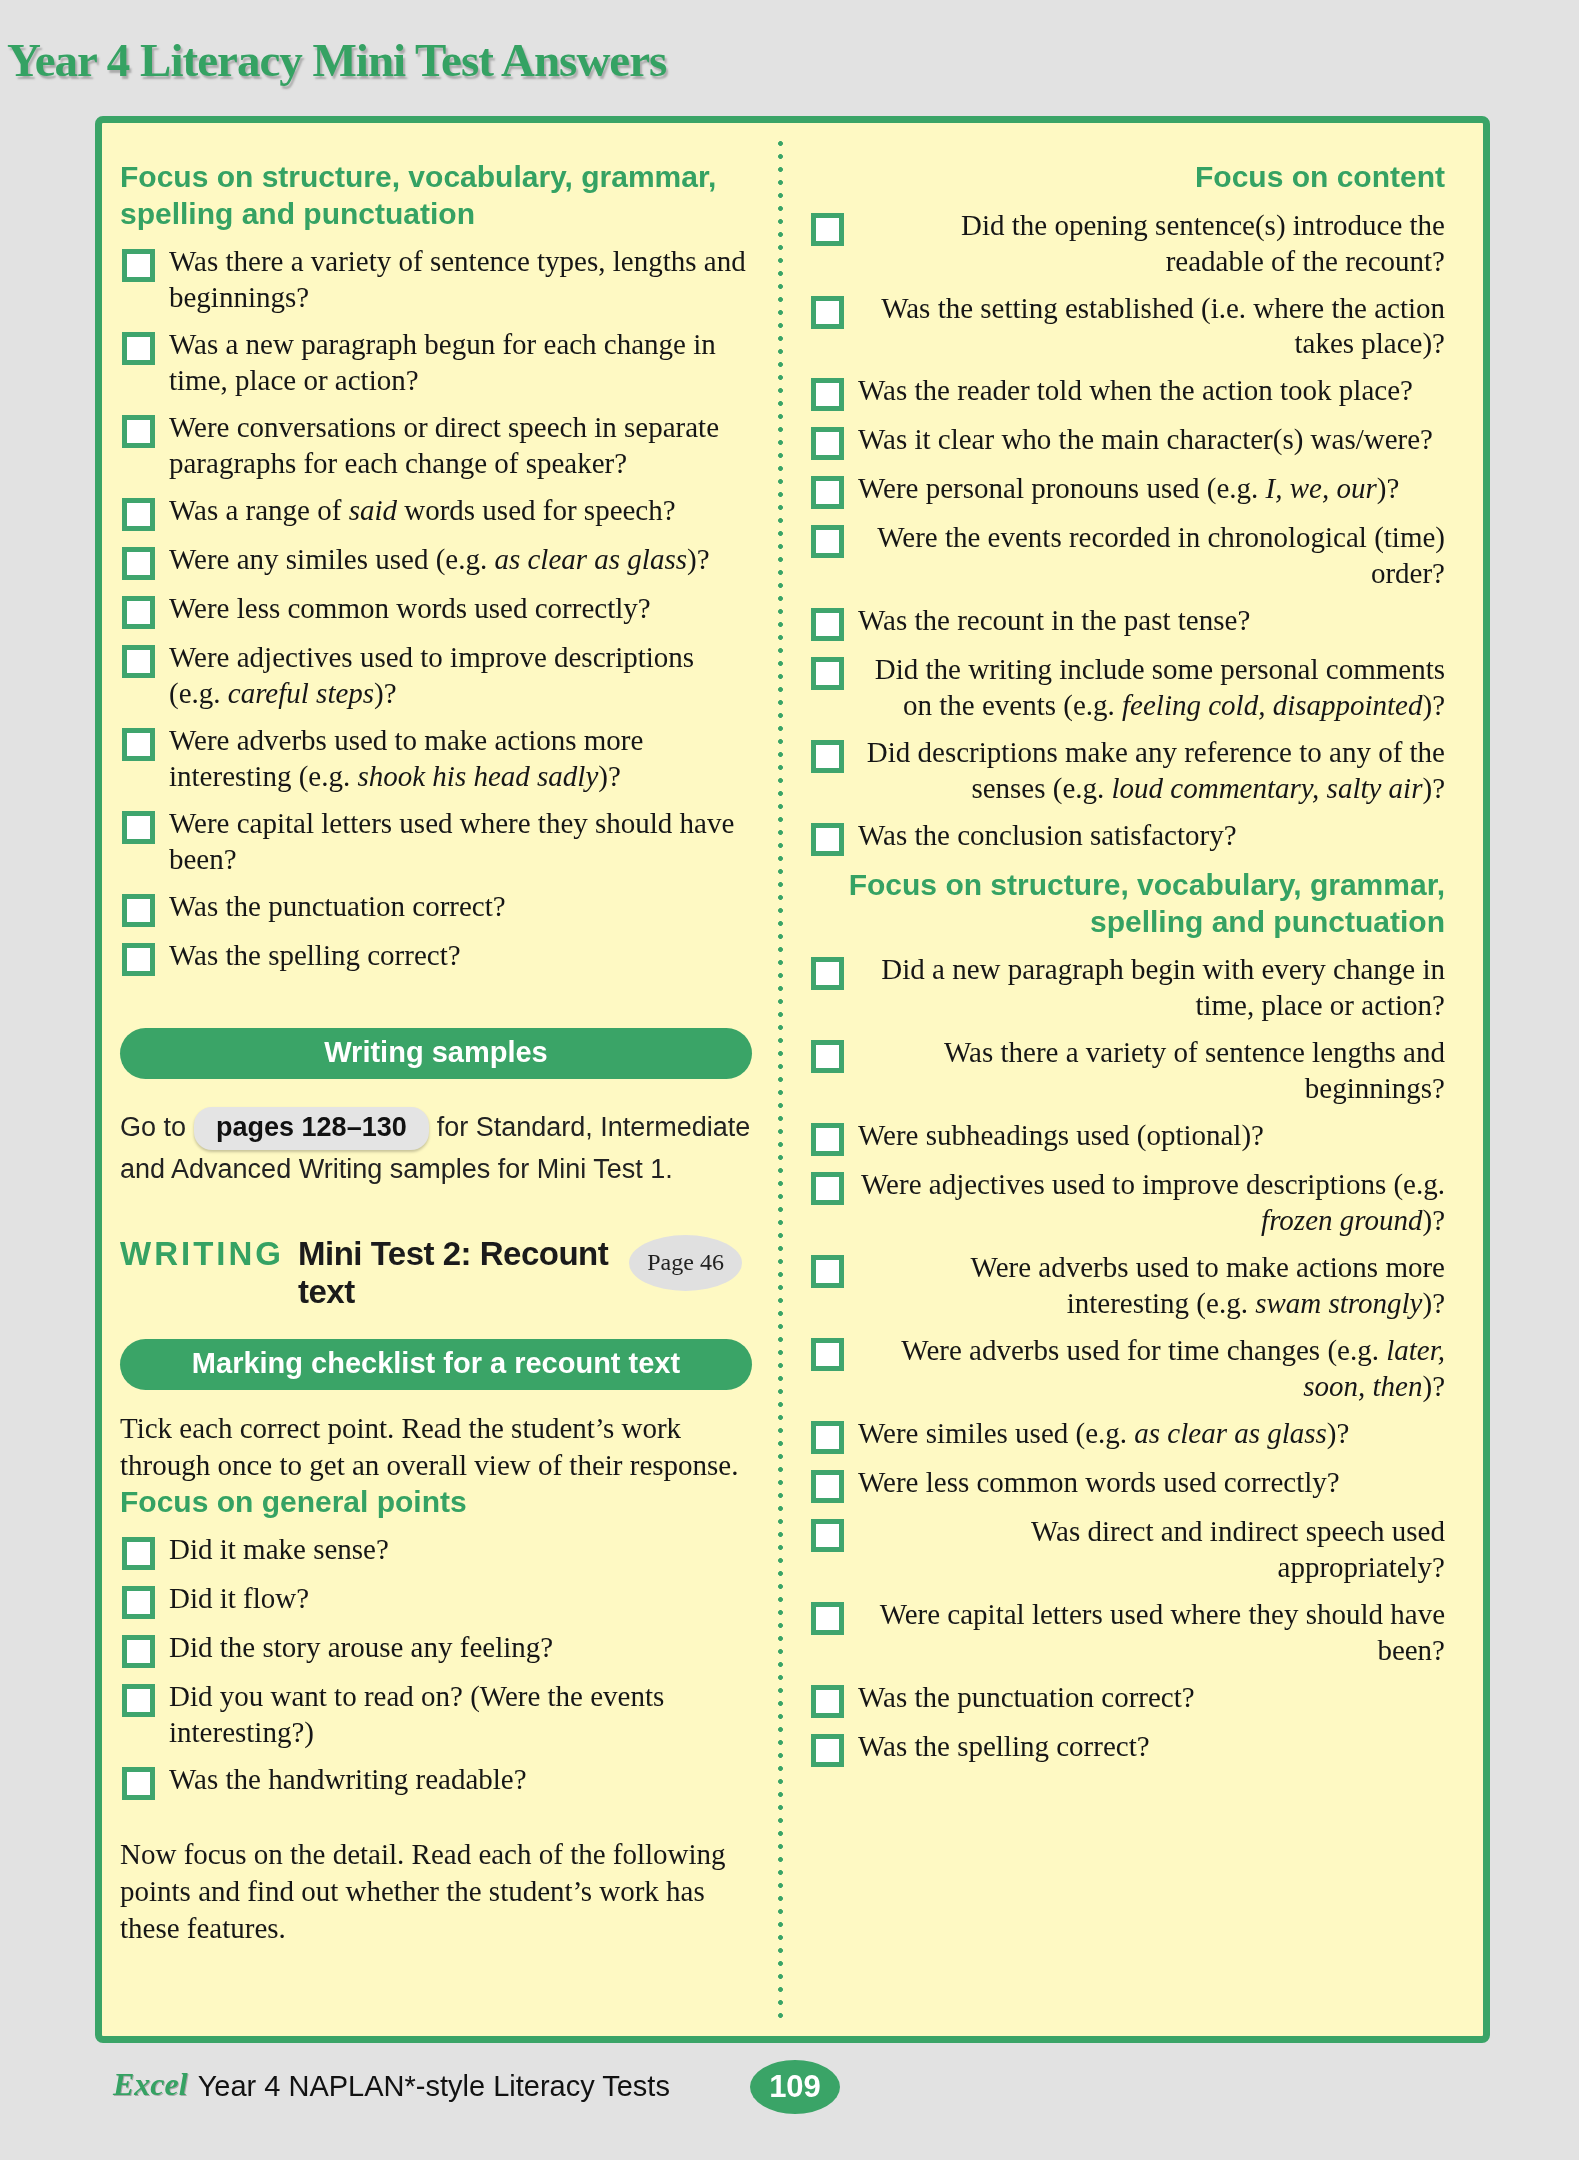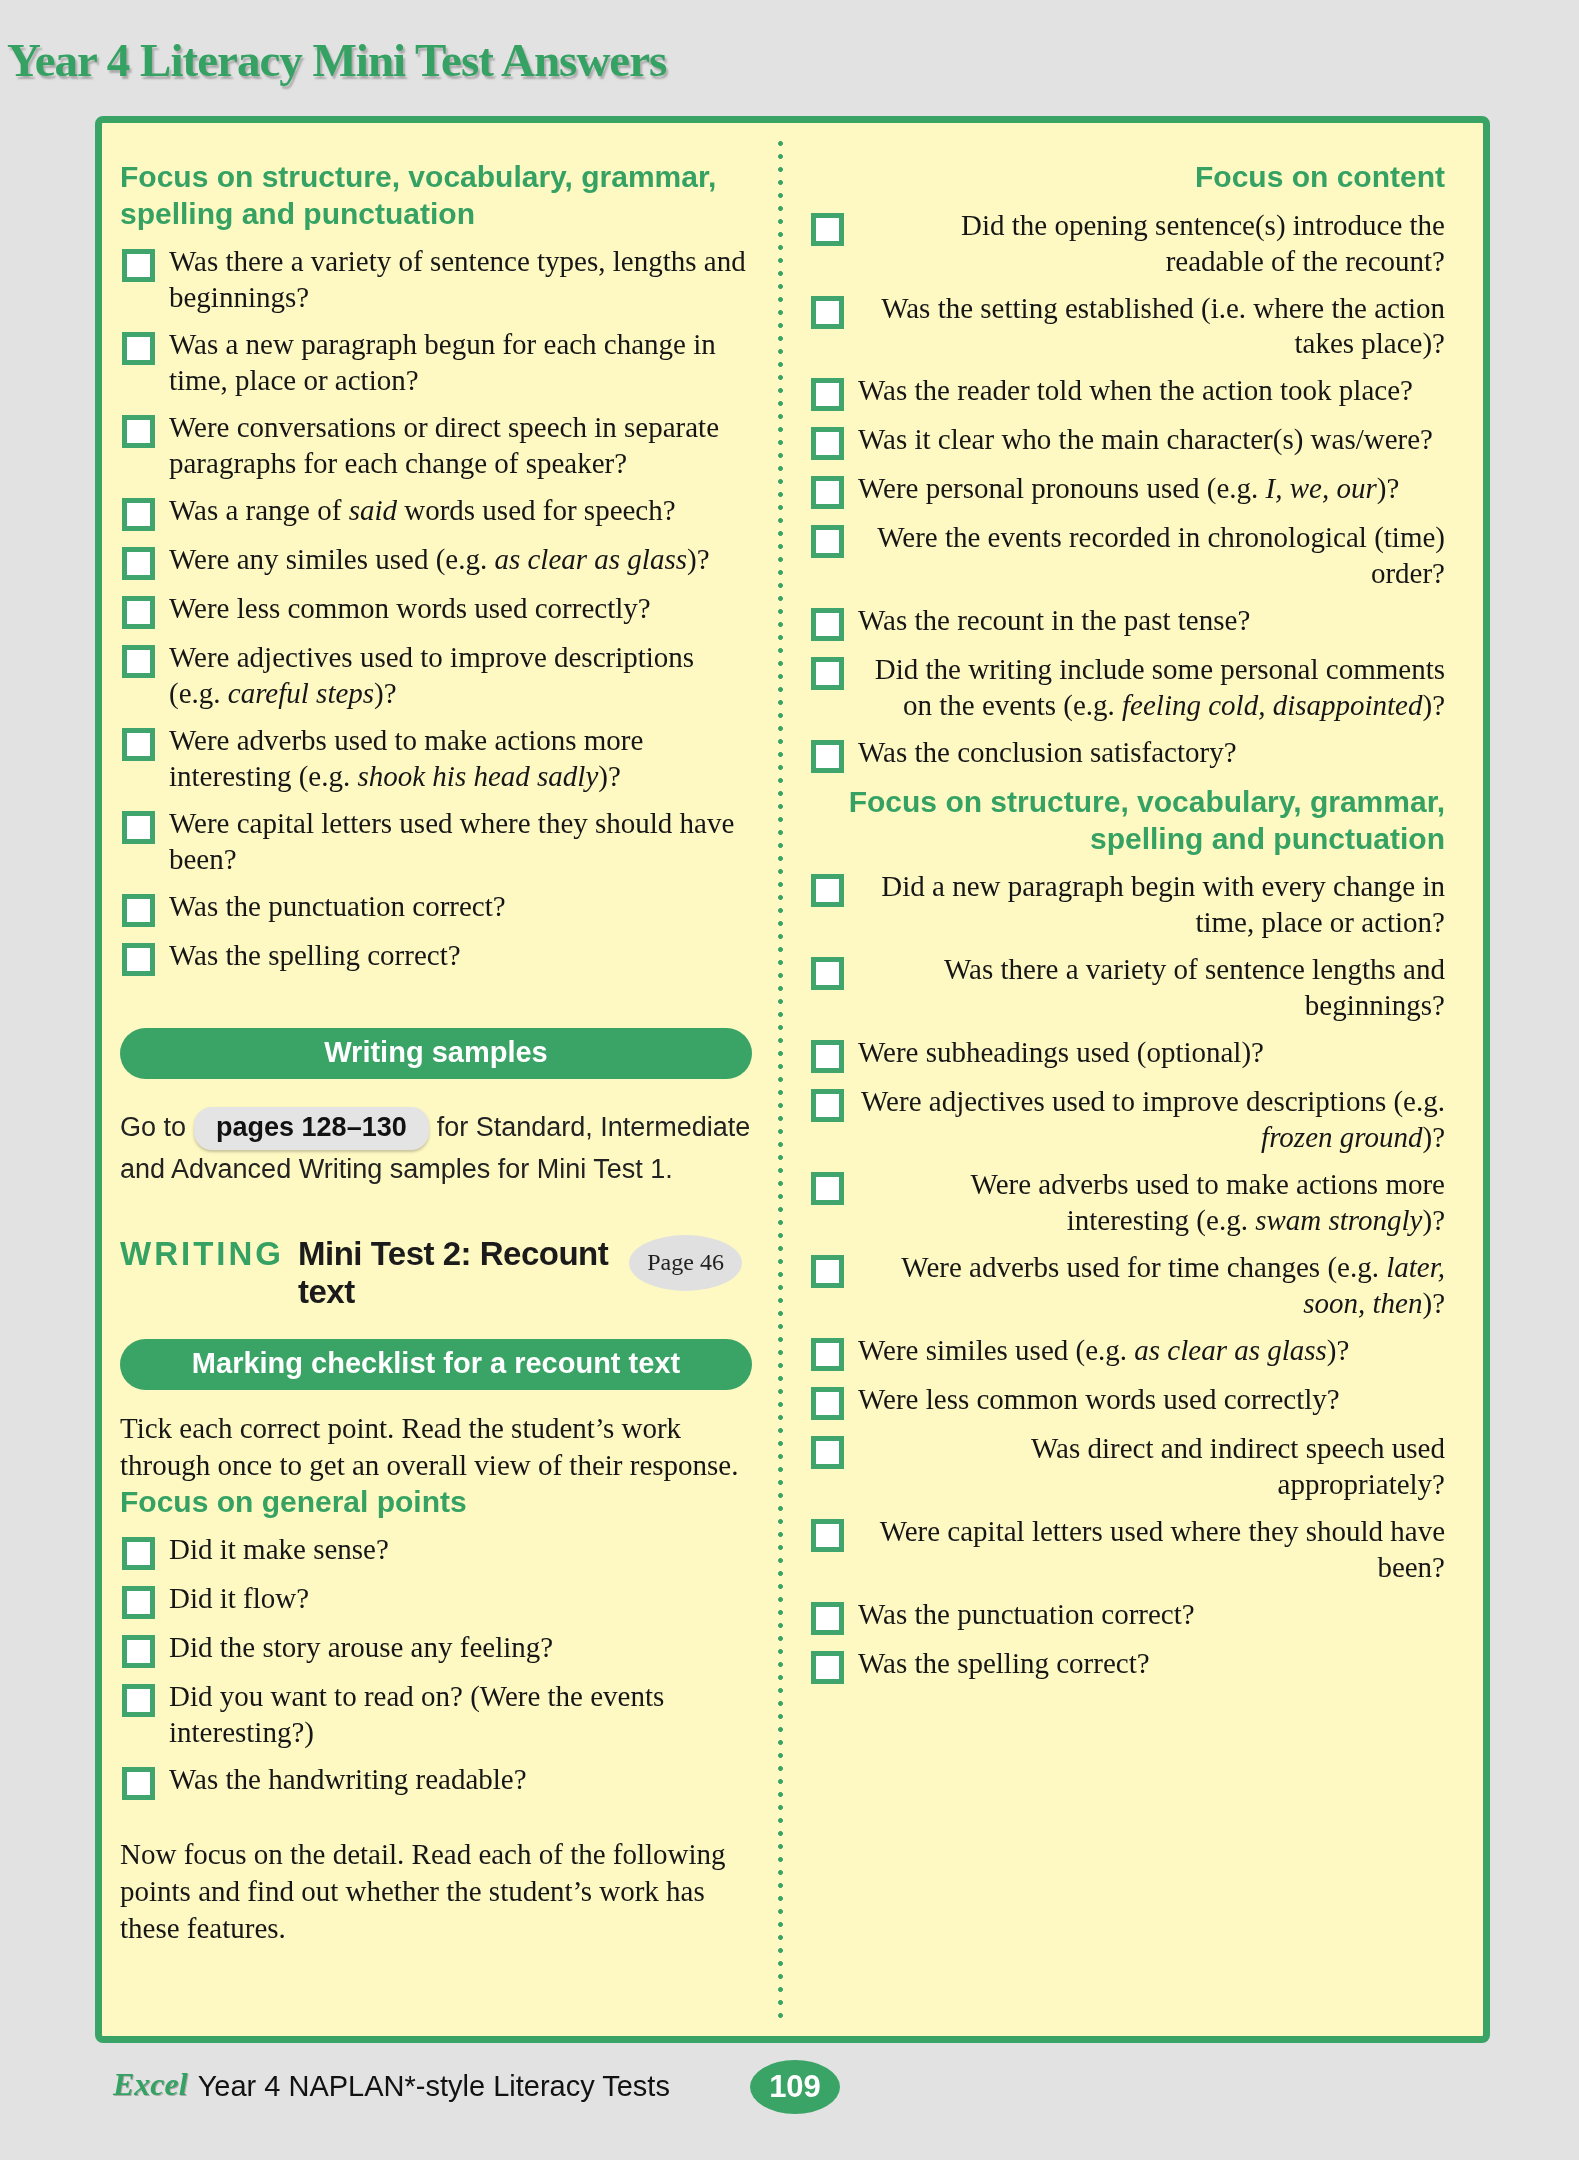--- a/index.html
+++ b/index.html
@@ -248,20 +248,24 @@
         <div class="check-item">
           <span class="checkbox"></span>
           <span class="check-text"><span>Was the recount in the past tense?</span></span>
         </div>
         <div class="check-item">
           <span class="checkbox"></span>
           <span class="check-text"><span>Did the writing include some personal comments on the events (e.g. </span><i>feeling cold, disappointed</i><span>)?</span></span>
         </div>
         <div class="check-item">
           <span class="checkbox"></span>
+          <span class="check-text"><span>Did descriptions make any reference to any of the senses (e.g. </span><i>loud commentary, salty air</i><span>)?</span></span>
+        </div>
+        <div class="check-item">
+          <span class="checkbox"></span>
           <span class="check-text"><span>Was the conclusion satisfactory?</span></span>
         </div>
       </div>
 
     <h2 class="green-heading heading-structure2">Focus on structure, vocabulary, grammar, spelling and punctuation</h2>
     <div class="checklist">
         <div class="check-item">
           <span class="checkbox"></span>
           <span class="check-text"><span>Did a new paragraph begin with every change in time, place or action?</span></span>
         </div>

